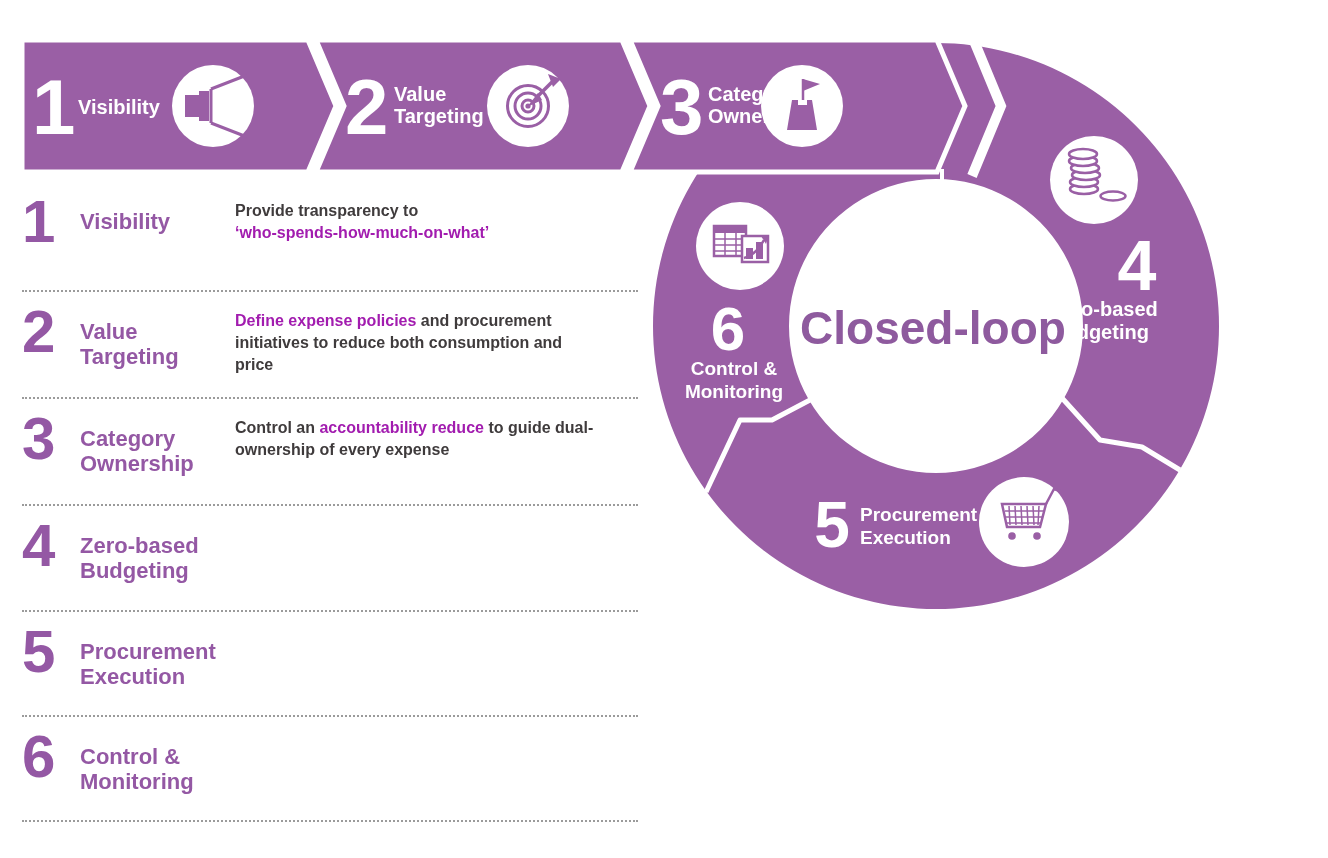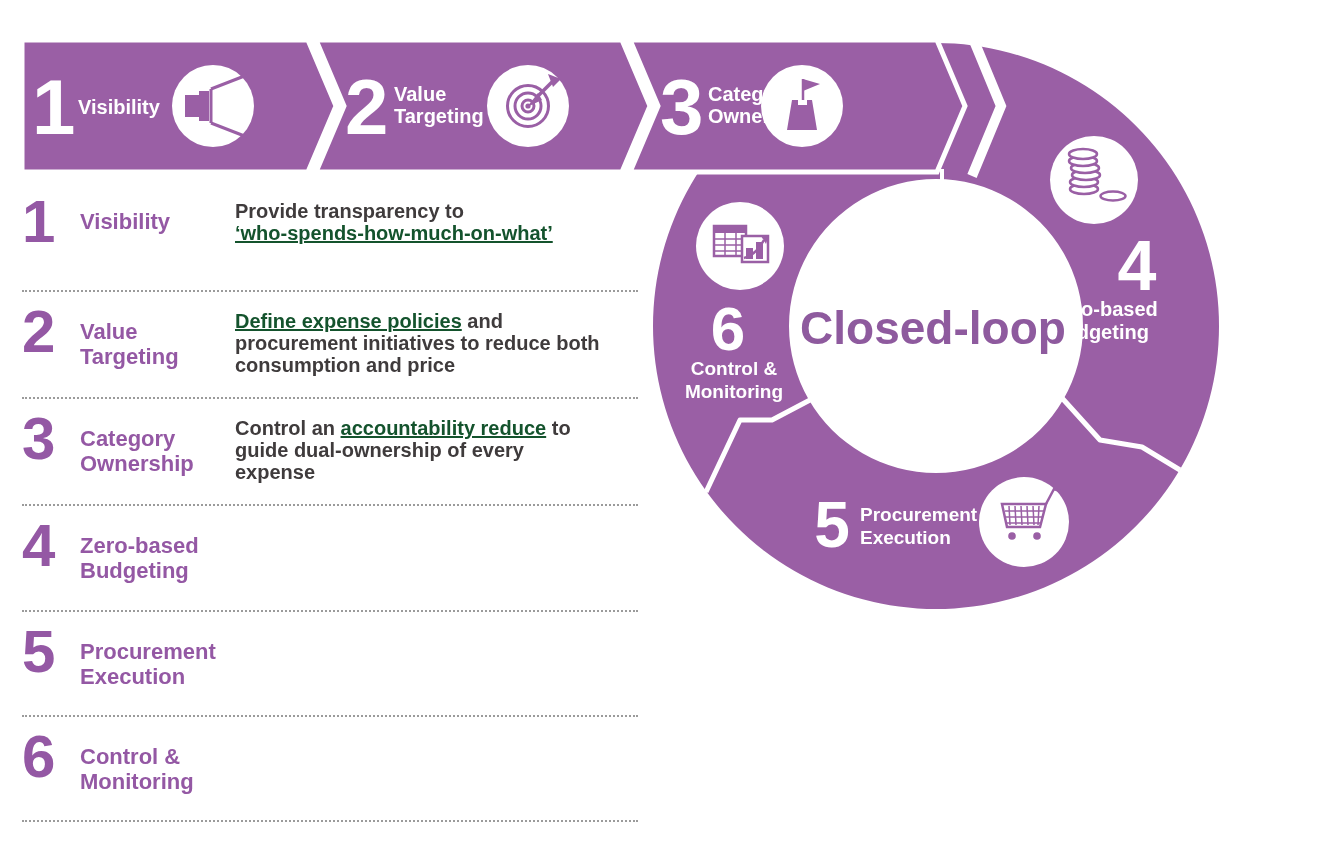--- a/index.html
+++ b/index.html
@@ -24,24 +24,24 @@
   .step-row.r6 { height:105px; padding-top:14px; }
   .step-num {
     color:#9458A4; font-size:60px; font-weight:bold; line-height:0.85;
     margin-top:0;
   }
   .step-label {
     color:#9458A4; font-size:22px; font-weight:bold; line-height:25px;
     white-space:pre-line; margin-top:13px;
   }
   .step-desc {
-    color:#3F3B3C; font-size:20px; font-weight:bold; line-height:22px;
+    color:#3F3B3C; font-size:16px; font-weight:bold; line-height:22px;
     margin-top:4px;
   }
-  .hl { color:#14532d;text-decoration:underline; }
+  .hl { color:#a21caf; }
 
   
   text {
     font-family:"Liberation Sans","DejaVu Sans",sans-serif; font-weight:bold;
   }
   .t-white { fill:#ffffff; }
   .t-purple { fill:#8E5A9E; }
 </style>
 </head>
 <body>

